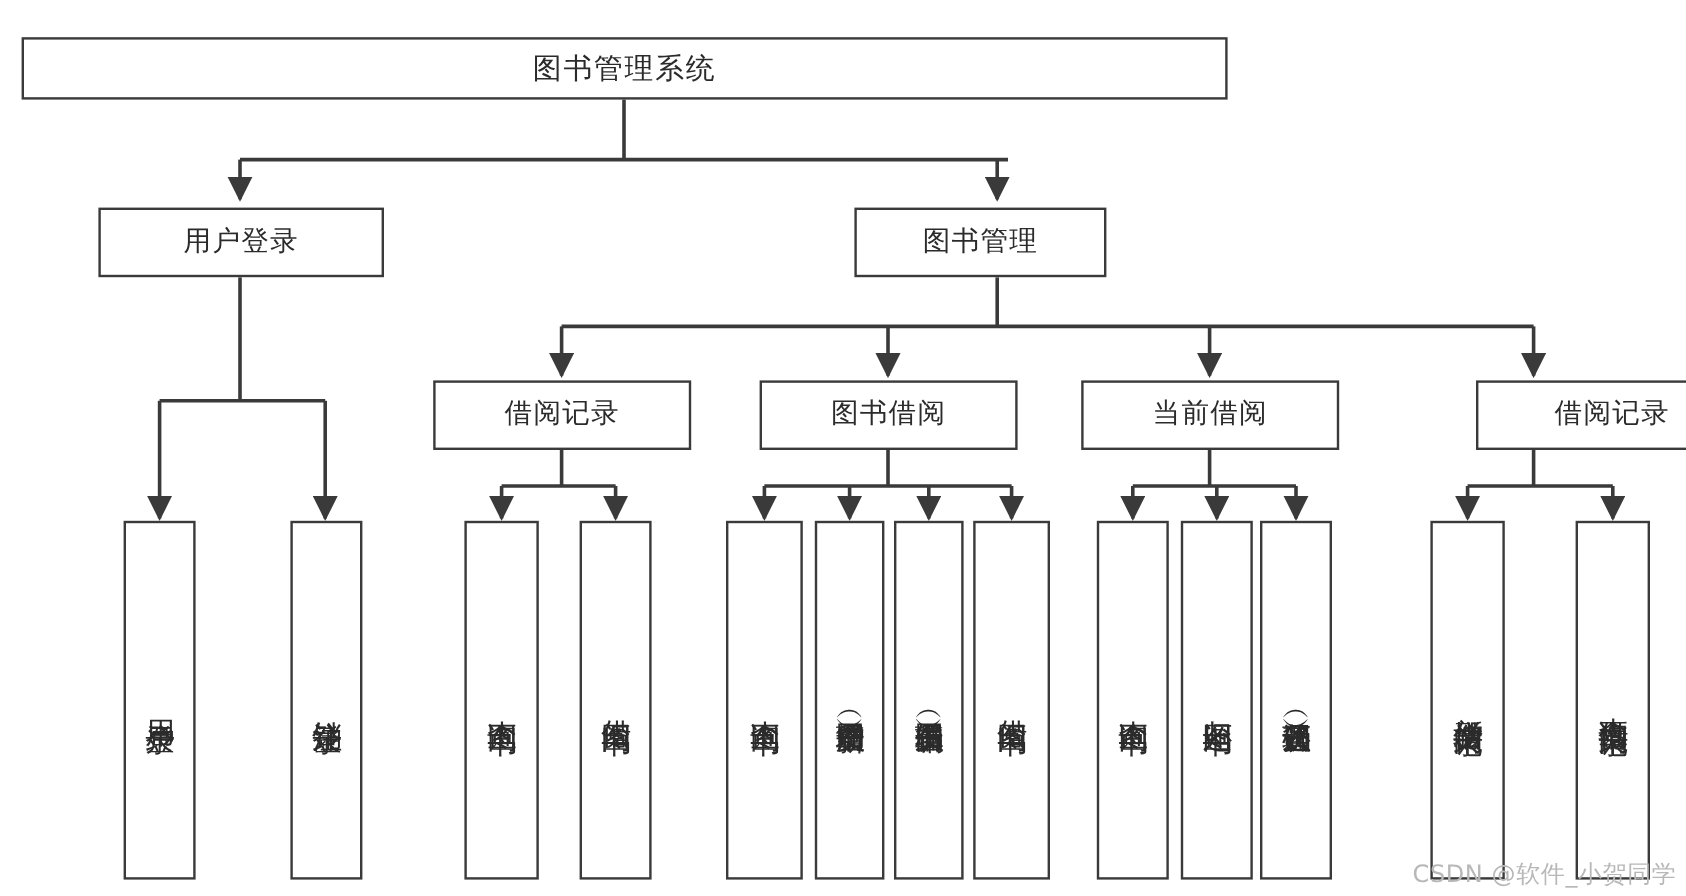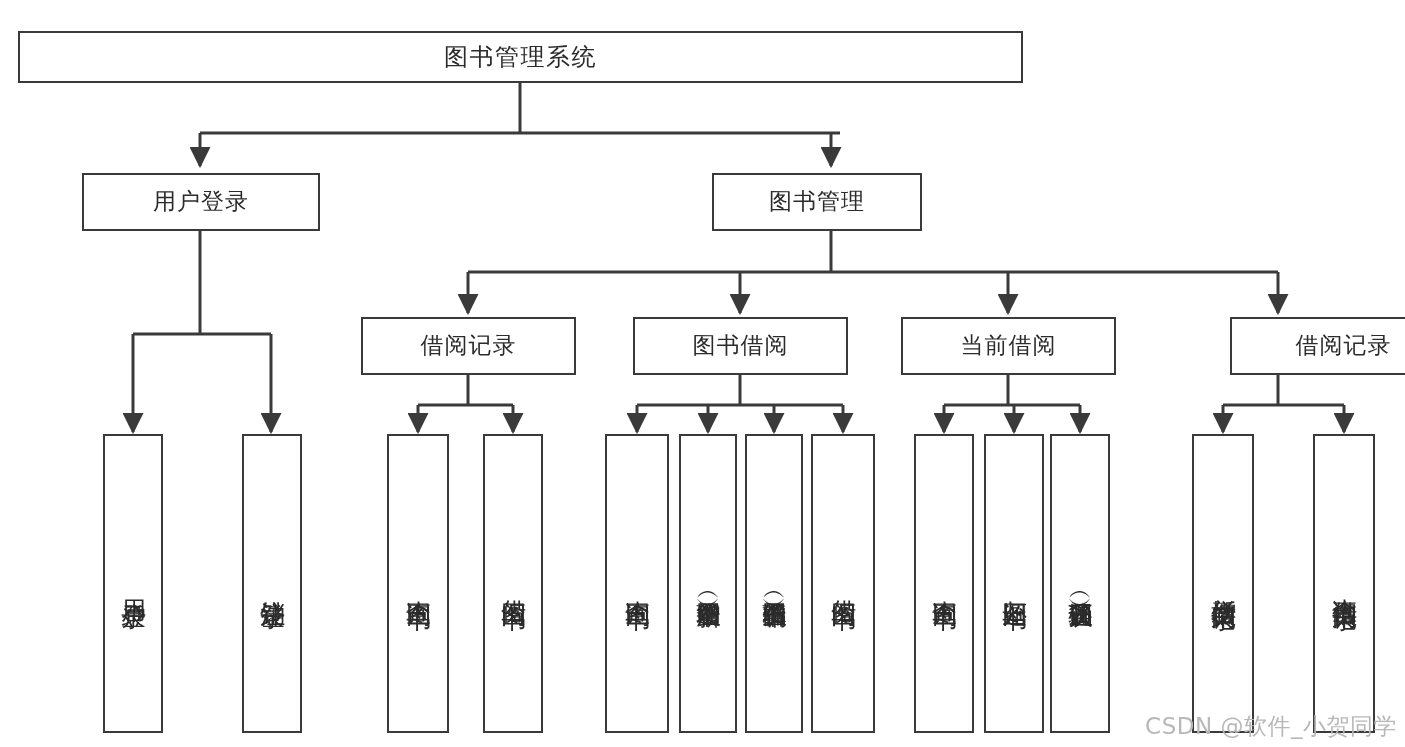--- a/index.html
+++ b/index.html
@@ -57,21 +57,21 @@
     white-space: nowrap;
   }
   .node-v.tight {
     font-size: 24px;
     letter-spacing: 0px;
   }
   .watermark {
     position: absolute;
     right: 8px;
     bottom: 5px;
-    font-size: 23px;
+    font-size: 20px;
     color: #b8b8b8;
     letter-spacing: 0.5px;
     z-index: 3;
     white-space: nowrap;
   }
 </style>
 </head>
 <body>
 
 <div id="diagram">

